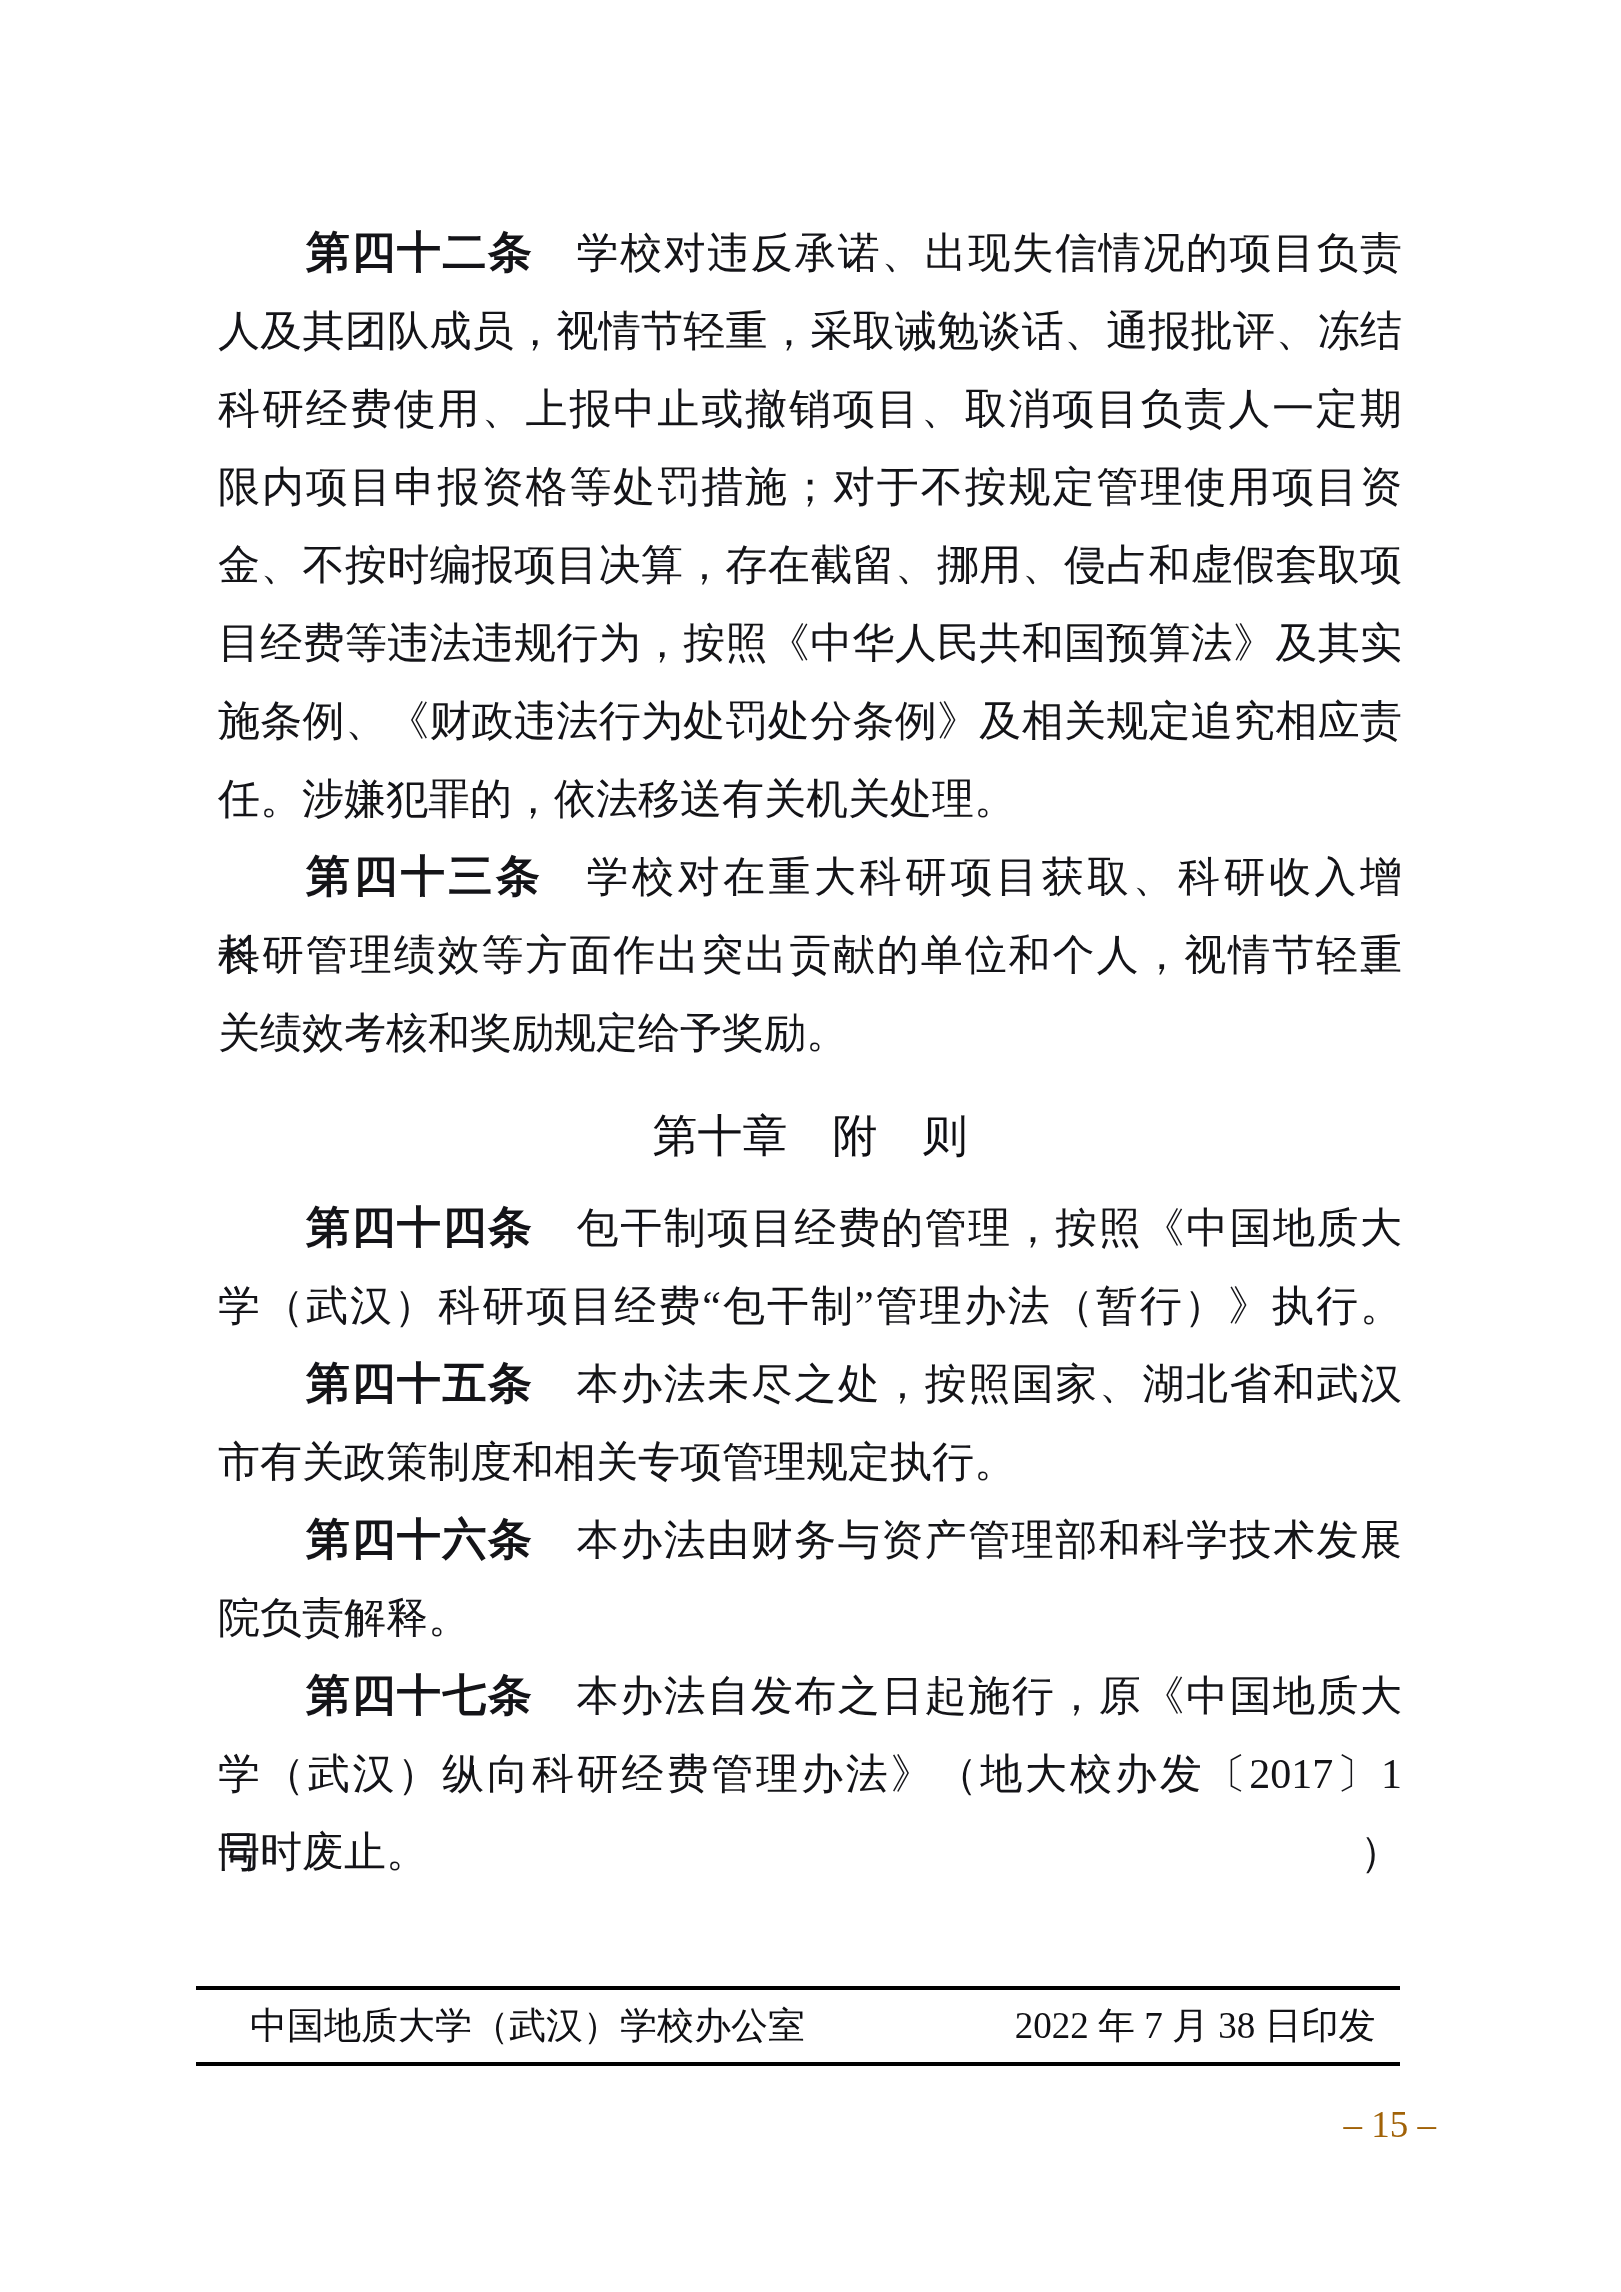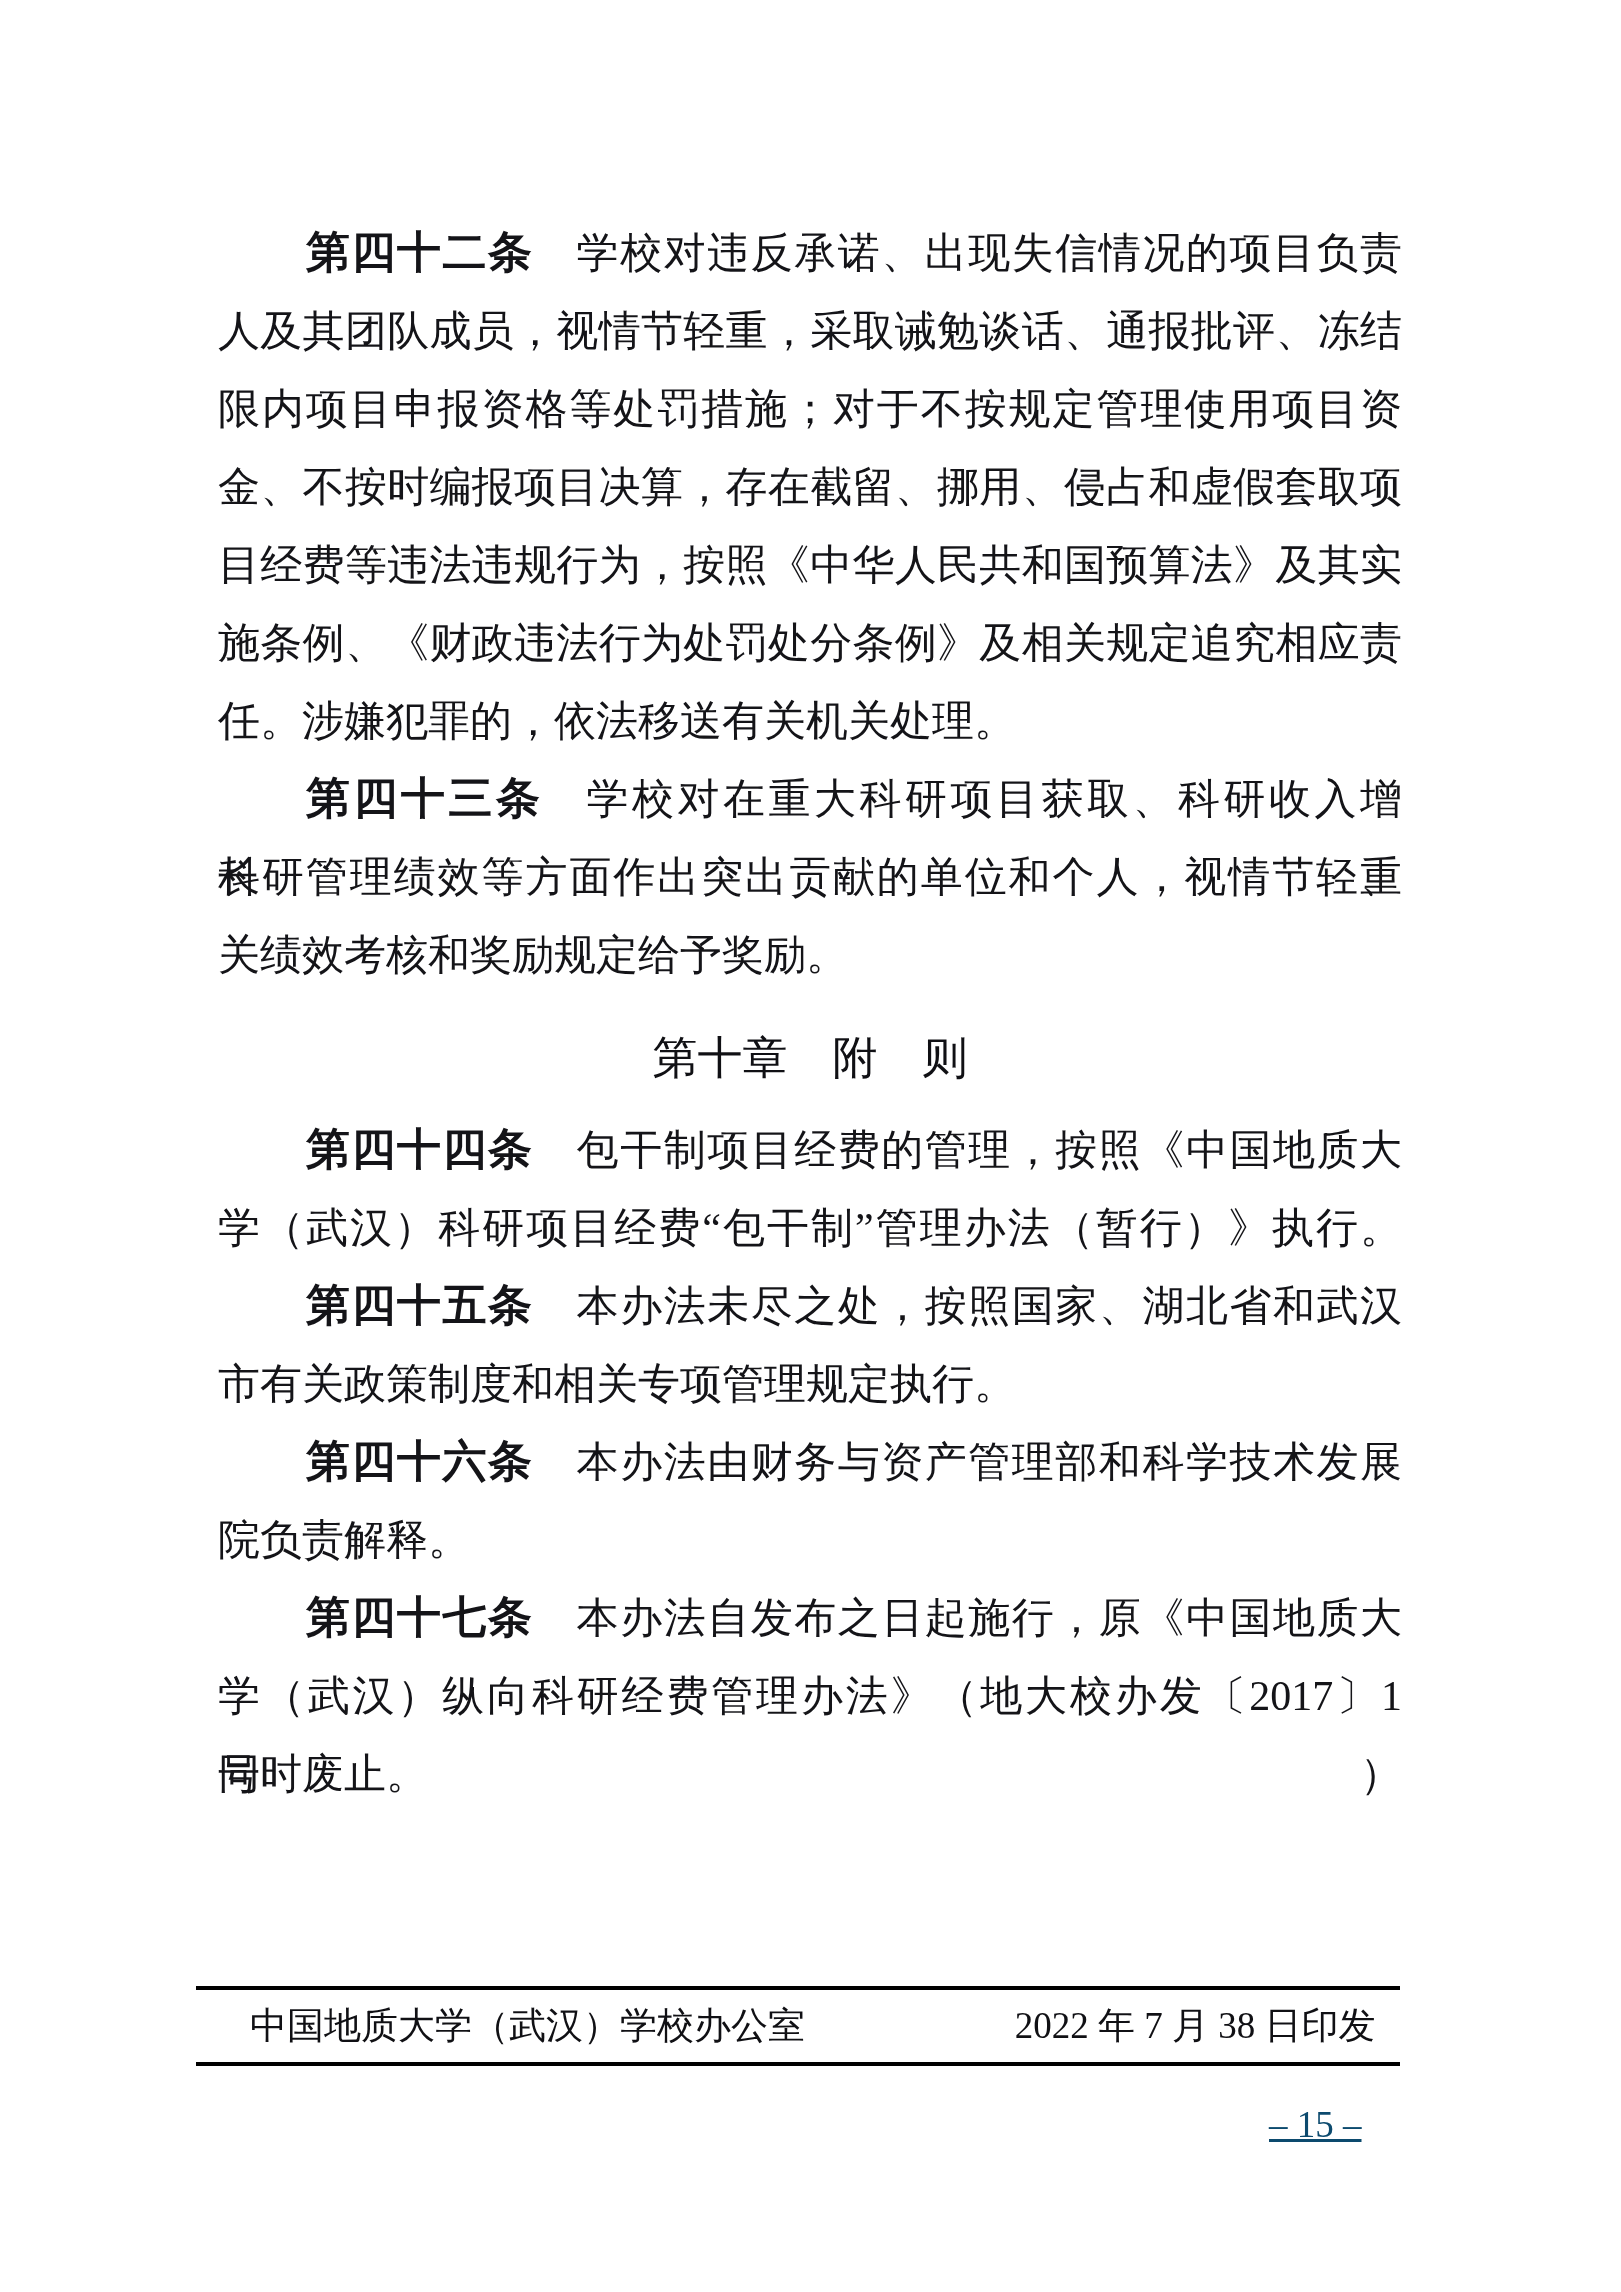--- a/index.html
+++ b/index.html
@@ -69,36 +69,36 @@
     font-size: 37px;
     color: #101014;
   }
   .footer .issuer { white-space: nowrap; }
   .footer .print-date { white-space: nowrap; }
   .page-num {
     position: absolute;
     left: 1269px;
     top: 2103px;
     width: 167px;
-    text-align: left;
+    text-align: right;
     font-size: 37px;
-    color: #0c4a6e;
+    color: #a16207;
     font-family: "Liberation Serif", "DejaVu Serif", serif;
-    text-decoration: underline;
   }
 </style>
 </head>
 <body>
 
 <div class="page">
 
   <section class="body-text">
 
     <div class="line first"><span class="label">第四十二条</span><span>学校对违反承诺、出现失信情况的项目负责</span></div>
     <div class="line">人及其团队成员，视情节轻重，采取诫勉谈话、通报批评、冻结</div>
+    <div class="line">科研经费使用、上报中止或撤销项目、取消项目负责人一定期</div>
     <div class="line">限内项目申报资格等处罚措施；对于不按规定管理使用项目资</div>
     <div class="line">金、不按时编报项目决算，存在截留、挪用、侵占和虚假套取项</div>
     <div class="line">目经费等违法违规行为，按照《中华人民共和国预算法》及其实</div>
     <div class="line">施条例、《财政违法行为处罚处分条例》及相关规定追究相应责</div>
     <div class="line end">任。涉嫌犯罪的，依法移送有关机关处理。</div>
 
     <div class="line first"><span class="label">第四十三条</span><span>学校对在重大科研项目获取、科研收入增长、</span></div>
     <div class="line">科研管理绩效等方面作出突出贡献的单位和个人，视情节轻重</div>
     <div class="line end">关绩效考核和奖励规定给予奖励。</div>
 

